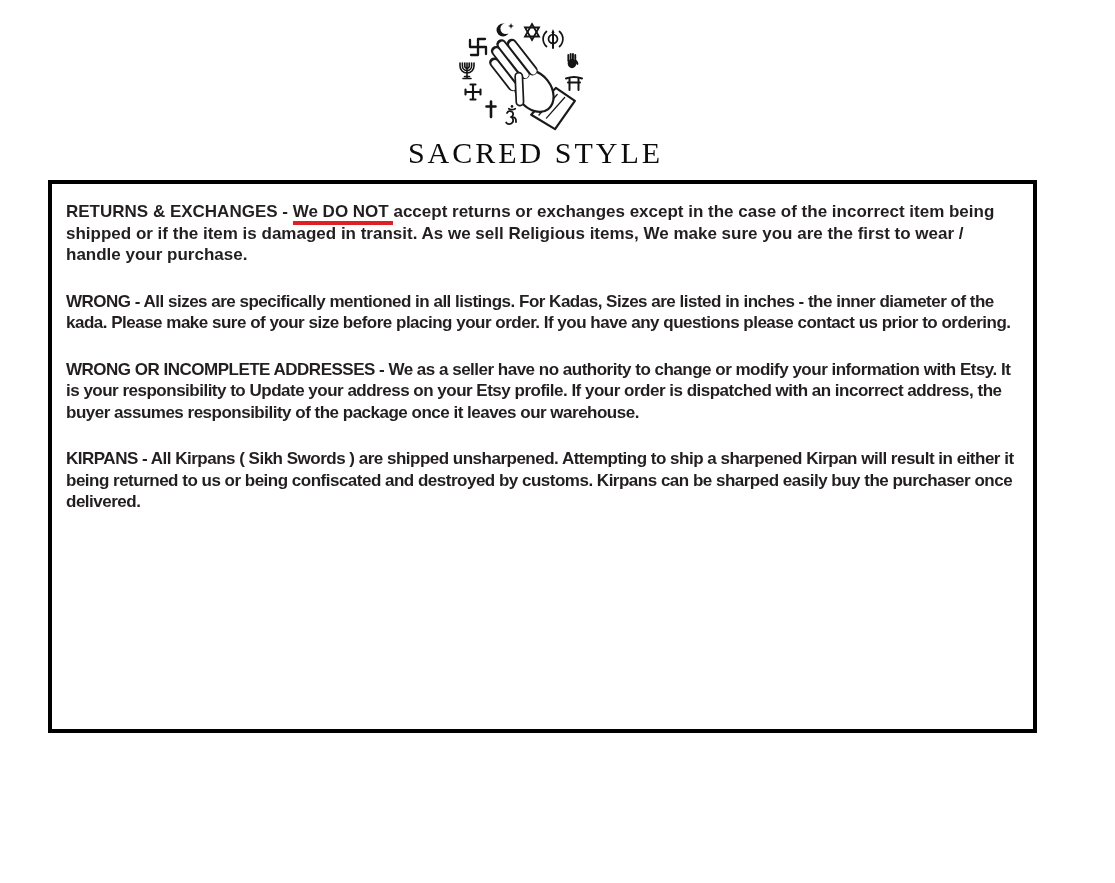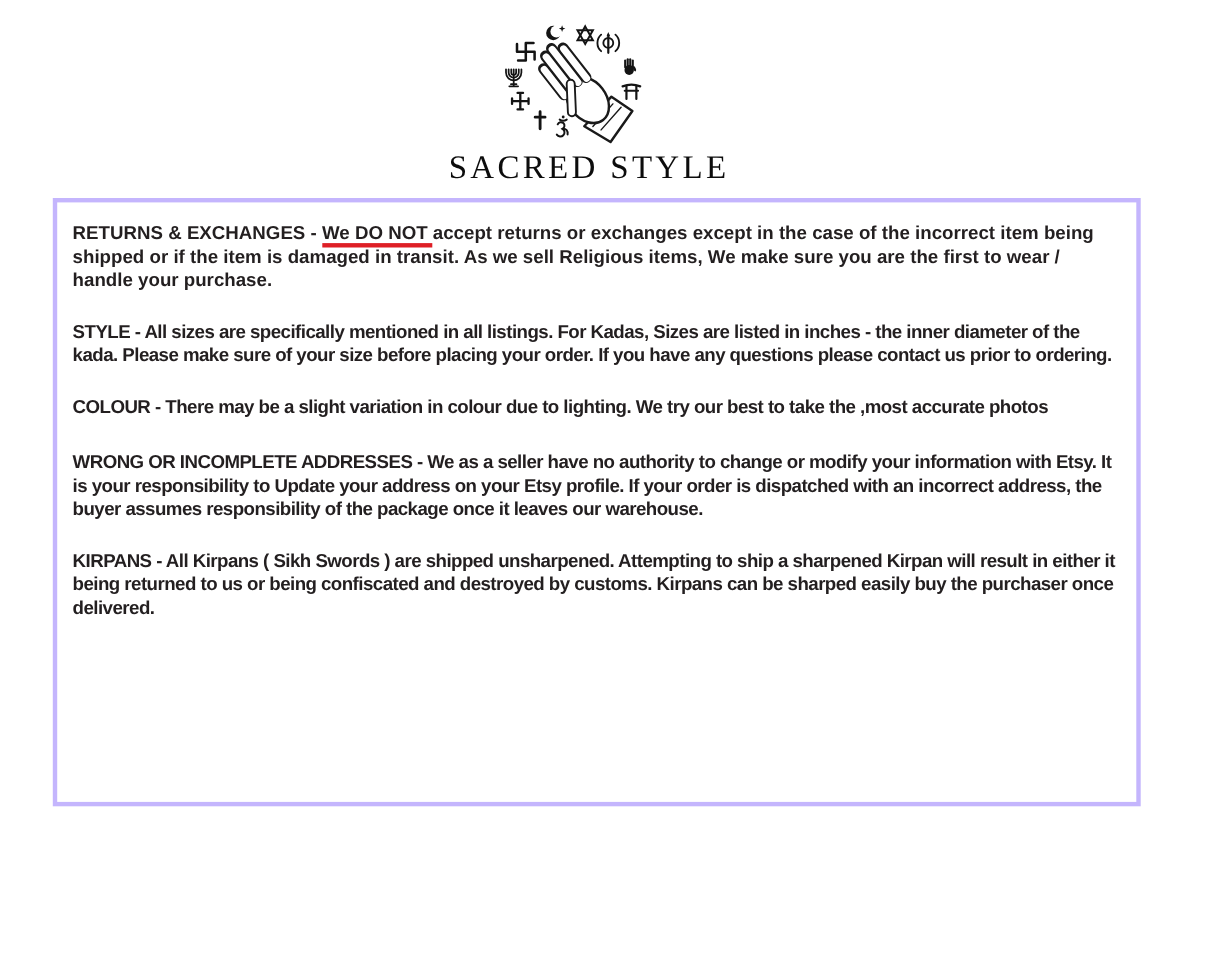--- a/index.html
+++ b/index.html
@@ -14,21 +14,21 @@
   .logo-wrap{width:fit-content;margin:0 auto;transform:translateX(-22px);}
   .logo-wrap svg{display:block;}
   .brand-name{
     font-family:"Liberation Serif","DejaVu Serif",serif;
     font-size:30px;letter-spacing:3px;color:#0c0c0c;margin-top:1px;
     transform:translateX(-22px);
   }
   
   .policy-box{
     position:absolute;left:48px;top:180px;width:989px;height:553px;
-    border:4px solid #c4b5fd;box-sizing:border-box;
+    border:4px solid #000000;box-sizing:border-box;
     padding:17px 12px 0 14px;background:#ffffff;
   }
   .para{
     font-weight:bold;font-size:17px;line-height:21.5px;margin:0 0 25px 0;
     color:#231f20;
   }
   .cond{letter-spacing:-0.5px;}
   .redline{
     border-bottom:4px solid #de1f26;
   }
@@ -121,23 +121,22 @@
     </svg>
   </div>
   <div class="brand-name">SACRED STYLE</div>
 </div>
 
 <div class="policy-box">
 
   <p class="para"><span>RETURNS &amp; EXCHANGES</span><span> - </span><span class="redline">We DO NOT </span><span>accept returns or exchanges except in the case of the incorrect item being shipped or if the item is damaged in transit.  As we sell Religious items, We make sure you are the first to wear / handle your purchase.</span></p>
 
 
-  <p class="para cond"><span>STYLE</span><span> - </span><span>All sizes are specifically mentioned in all listings.  For Kadas, Sizes are listed in inches - the inner diameter of the kada.  Please make sure of your size before placing your order.  If you have any questions please contact us prior to ordering.</span></p>
+  <p class="para cond"><span>WRONG</span><span> - </span><span>All sizes are specifically mentioned in all listings.  For Kadas, Sizes are listed in inches - the inner diameter of the kada.  Please make sure of your size before placing your order.  If you have any questions please contact us prior to ordering.</span></p>
 
-  <p class="para cond" style="margin-bottom:29px;"><span>COLOUR</span><span> - </span><span>There may be a slight variation in colour due to lighting. We try our best to take the ,most accurate photos</span></p>
 
   <p class="para cond"><span>WRONG OR INCOMPLETE ADDRESSES</span><span> - </span><span>We as a seller have no authority to change or modify your information with Etsy.  It is your responsibility to Update your address on your Etsy profile.  If your order is dispatched with an incorrect address, the buyer assumes responsibility of the package once it leaves our warehouse.</span></p>
 
   <p class="para cond"><span>KIRPANS</span><span> - </span><span>All Kirpans ( Sikh Swords ) are shipped unsharpened.  Attempting to ship a sharpened Kirpan will result in either it being returned to us or being confiscated and destroyed by customs.  Kirpans can be sharped easily buy the purchaser once delivered.</span></p>
 
 
 
 </div>
 
 </body></html>

